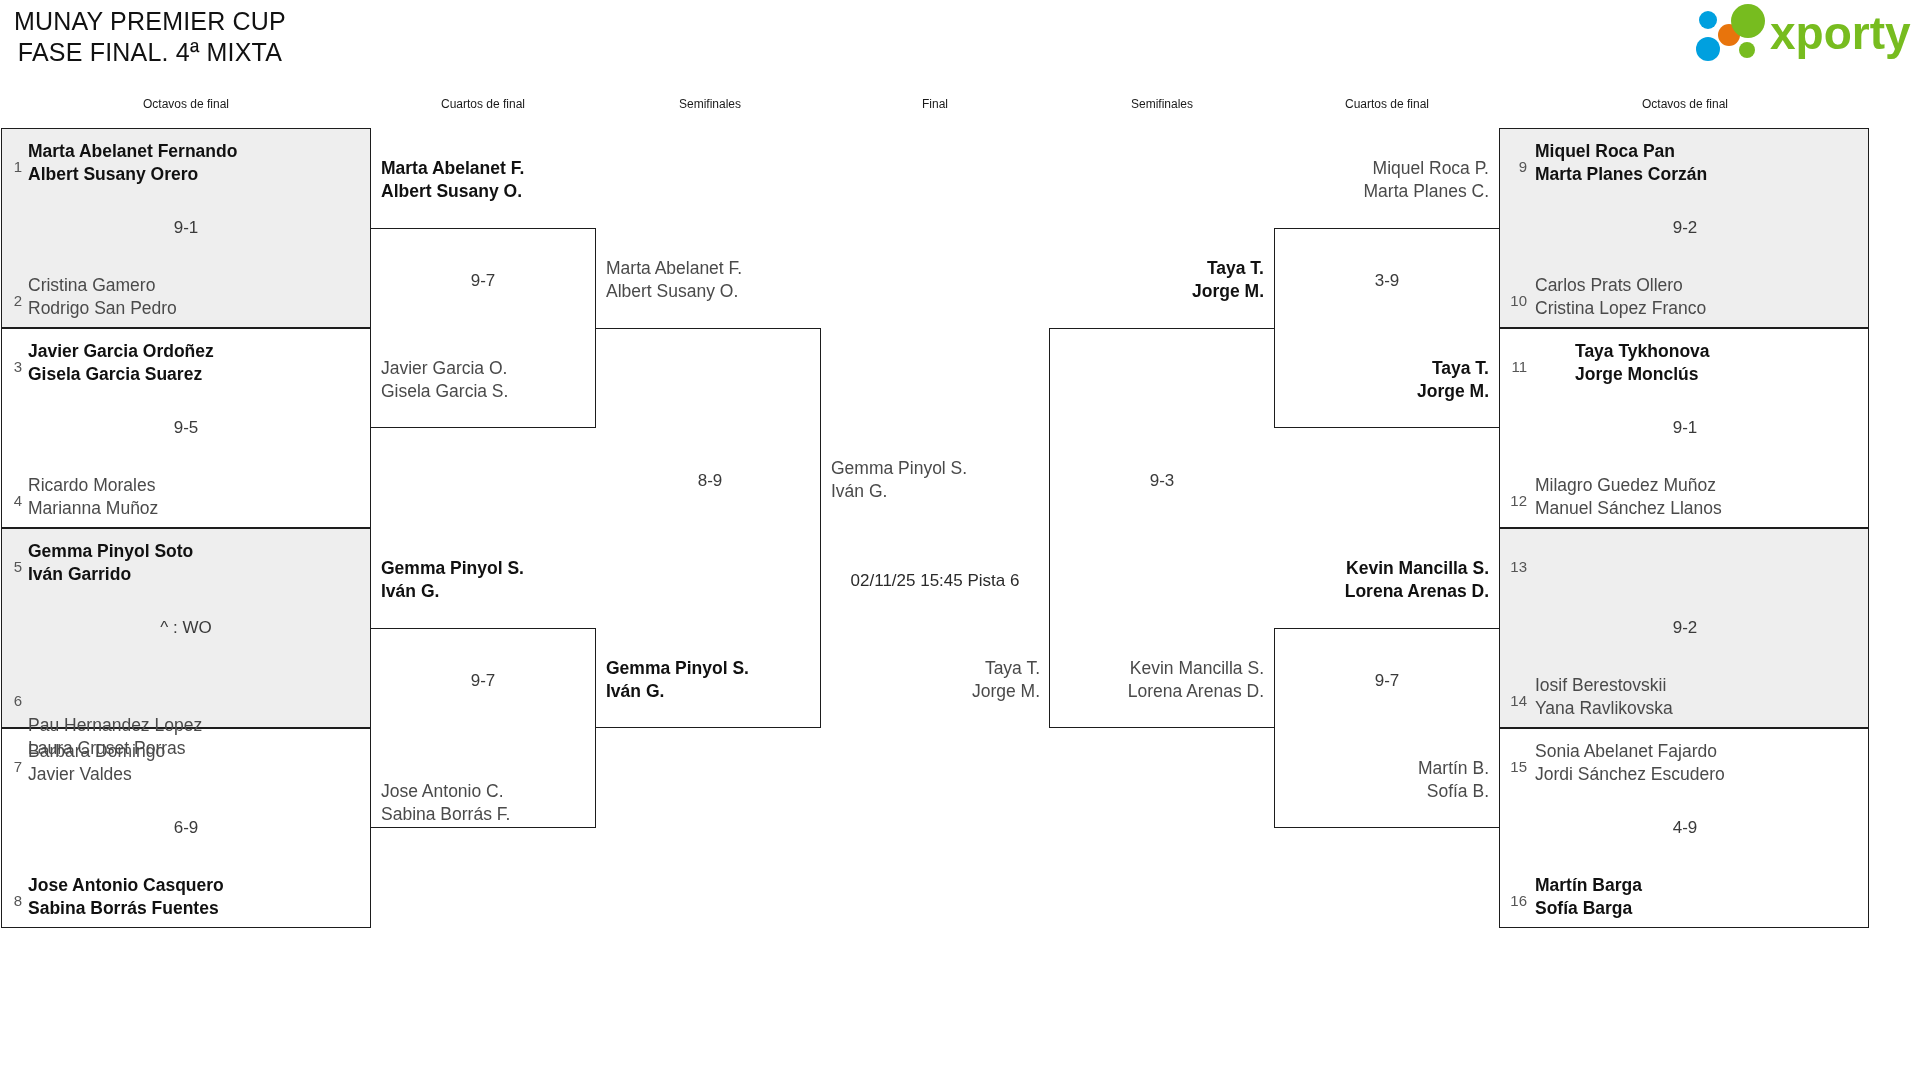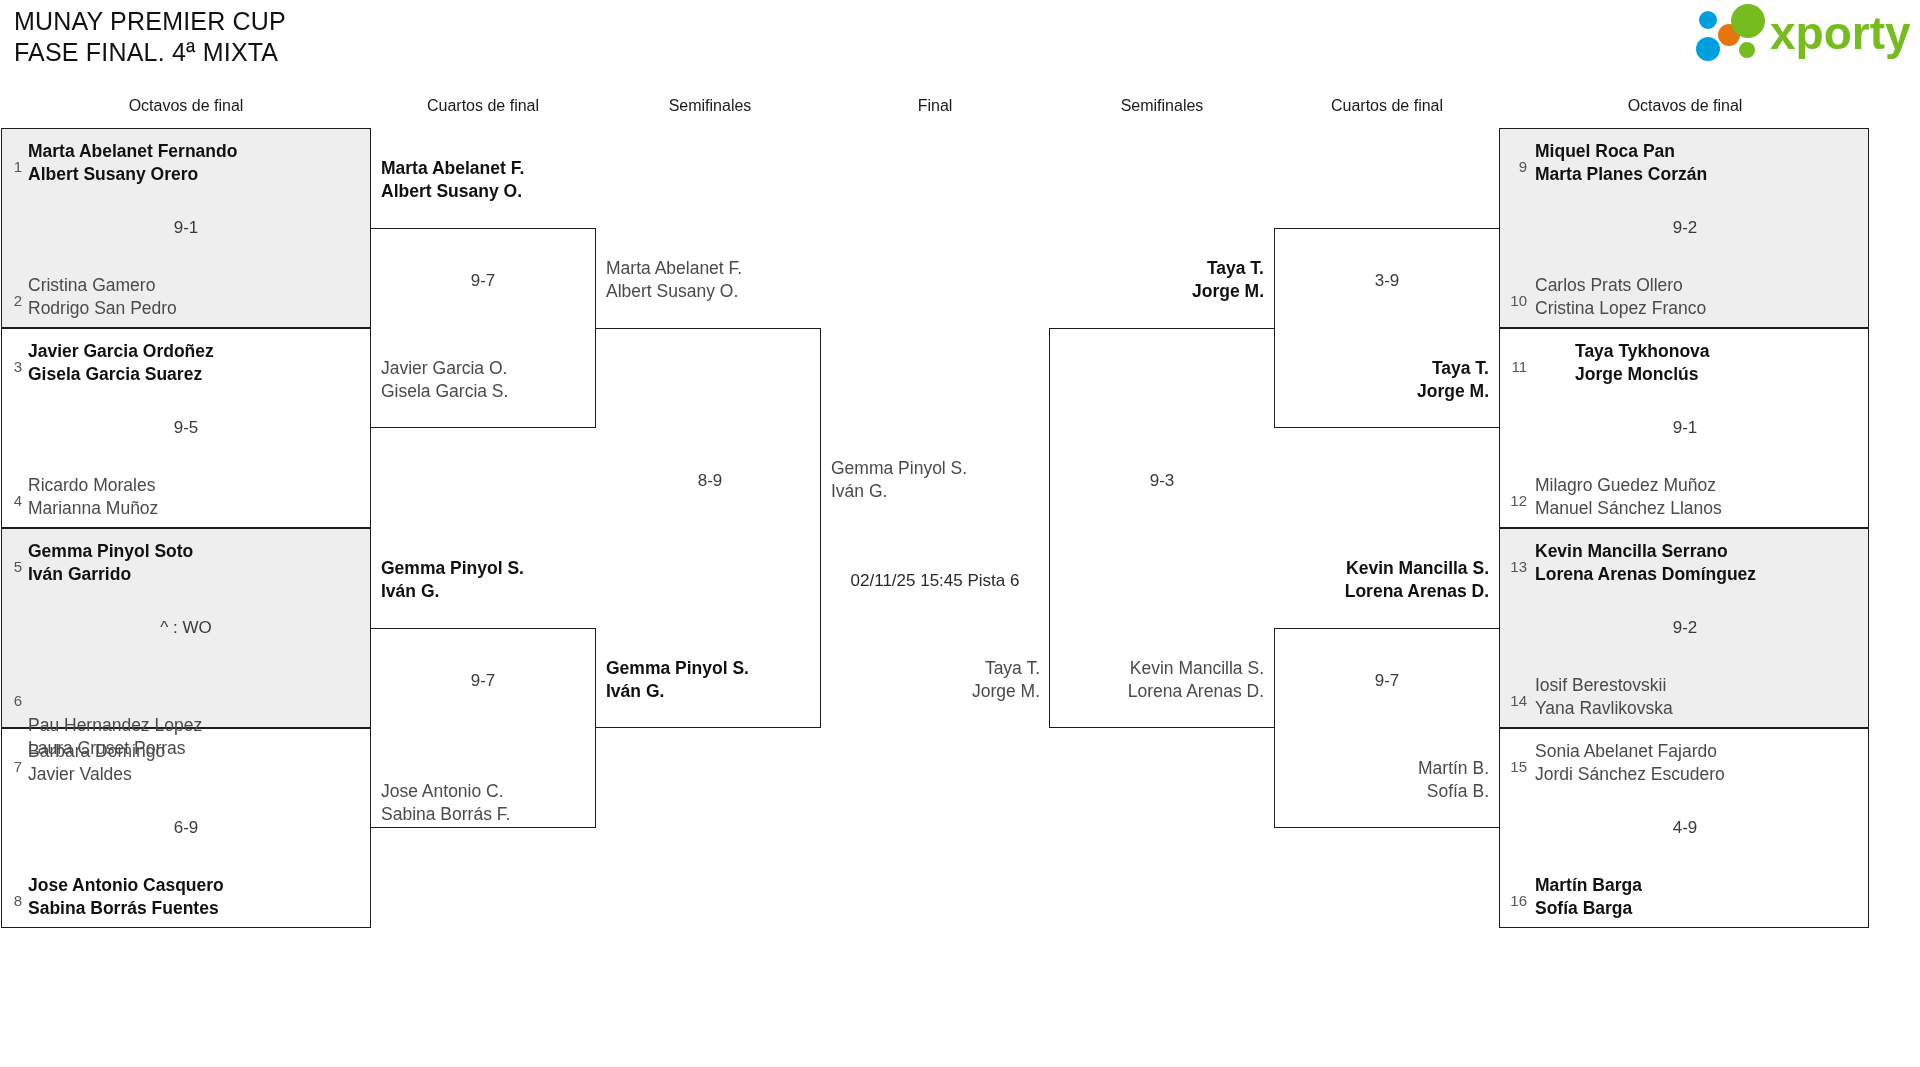--- a/index.html
+++ b/index.html
@@ -6,34 +6,34 @@
   html, body {
     width: 1920px; height: 1067px;
     background: #ffffff;
     font-family: "Liberation Sans", sans-serif;
     color: #1a1a1a;
     overflow: hidden;
   }
   #root { position: relative; width: 1920px; height: 1067px; }
 
   
-  .title-block { position: absolute; left: 14px; top: 6px; }
+  .title-block { position: absolute; left: 14px; top: 6px; text-align: center; }
   .title-line {
     font-size: 25px; font-weight: 400; letter-spacing: 0.2px;
     line-height: 31px; color: #111111; white-space: nowrap;
   }
 
   
   .logo { position: absolute; left: 1692px; top: 4px; width: 220px; height: 60px; }
   .logo svg { display: block; }
 
   
   .round-head {
     position: absolute; top: 97px;
-    font-size: 16px; font-weight: 400; color: #1a1a1a;
+    font-size: 12px; font-weight: 400; color: #1a1a1a;
     text-align: center; white-space: nowrap; transform: translateX(-50%);
   }
 
   
   .seed-box {
     position: absolute;
     border: 1.4px solid #1d1d1d;
     background: #ffffff;
   }
   .seed-box.shaded { background: #eeeeee; }
@@ -212,20 +212,24 @@
   </div>
   <div class="entry lose ralign" style="left:1064px; top:657px; width:200px;">
     <span class="ln">Kevin Mancilla S.</span>
     <span class="ln">Lorena Arenas D.</span>
   </div>
   <div class="score" style="left:1162px; top:471px;">9-3</div>
 
   <div class="bracket-box right" style="left:1274px; top:228px; width:225px; height:200px;"></div>
   <div class="bracket-box right" style="left:1274px; top:628px; width:225px; height:200px;"></div>
 
+  <div class="entry lose ralign" style="left:1289px; top:157px; width:200px;">
+    <span class="ln">Miquel Roca P.</span>
+    <span class="ln">Marta Planes C.</span>
+  </div>
   <div class="entry win ralign" style="left:1289px; top:357px; width:200px;">
     <span class="ln">Taya T.</span>
     <span class="ln">Jorge M.</span>
   </div>
   <div class="score" style="left:1387px; top:271px;">3-9</div>
 
   <div class="entry win ralign" style="left:1289px; top:557px; width:200px;">
     <span class="ln">Kevin Mancilla S.</span>
     <span class="ln">Lorena Arenas D.</span>
   </div>
@@ -258,24 +262,20 @@
     <span class="ln">Jorge Monclús</span>
   </div>
   <div class="seed-num" style="left:1505px; top:492px; width:22px;">12</div>
   <div class="entry lose" style="left:1535px; top:474px;">
     <span class="ln">Milagro Guedez Muñoz</span>
     <span class="ln">Manuel Sánchez Llanos</span>
   </div>
   <div class="score" style="left:1685px; top:418px;">9-1</div>
 
   <div class="seed-num" style="left:1505px; top:558px; width:22px;">13</div>
-  <div class="entry win" style="left:1535px; top:540px;">
-    <span class="ln">Kevin Mancilla Serrano</span>
-    <span class="ln">Lorena Arenas Domínguez</span>
-  </div>
   <div class="seed-num" style="left:1505px; top:692px; width:22px;">14</div>
   <div class="entry lose" style="left:1535px; top:674px;">
     <span class="ln">Iosif Berestovskii</span>
     <span class="ln">Yana Ravlikovska</span>
   </div>
   <div class="score" style="left:1685px; top:618px;">9-2</div>
 
   <div class="seed-num" style="left:1505px; top:758px; width:22px;">15</div>
   <div class="entry lose" style="left:1535px; top:740px;">
     <span class="ln">Sonia Abelanet Fajardo</span>

